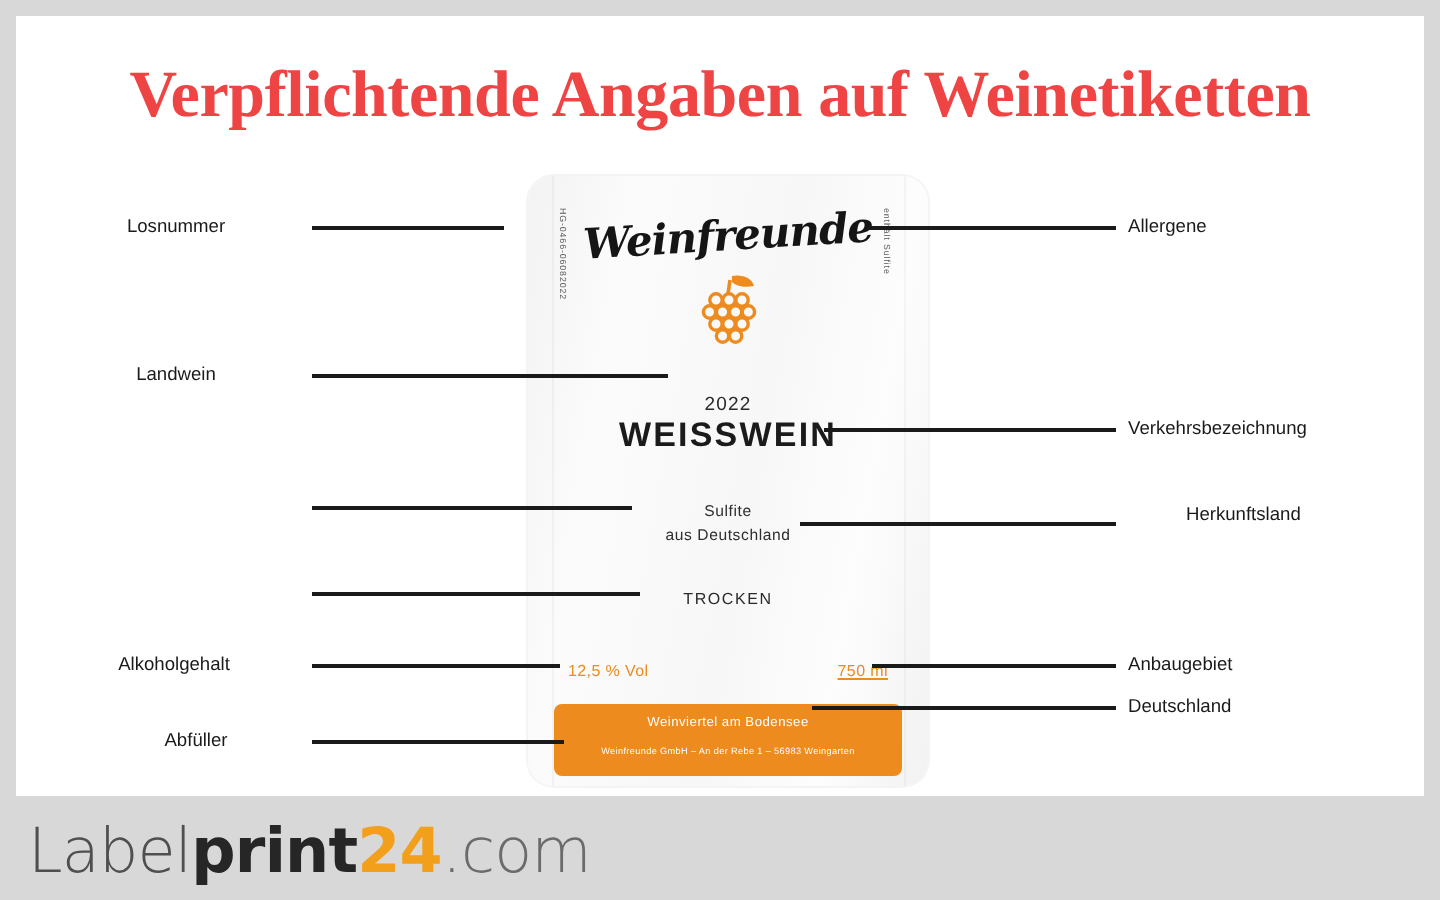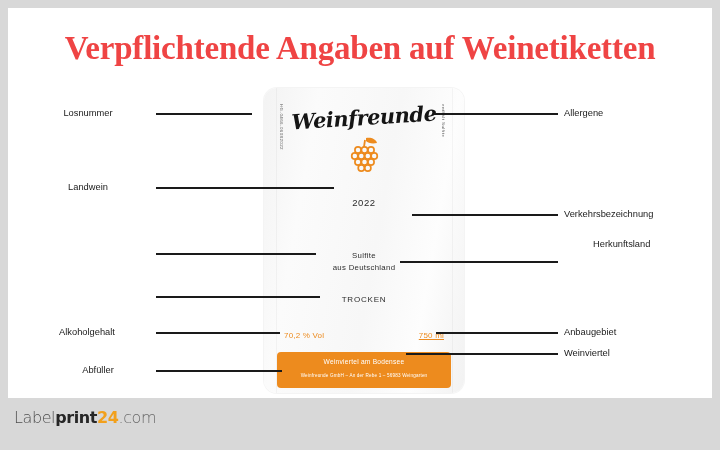--- a/index.html
+++ b/index.html
@@ -196,21 +196,21 @@
     left: 0;
     top: 398px;
     width: 720px;
     height: 52px;
     background: #d8d8d8;
   }
   #footer-logo {
     position: absolute;
     left: 14px;
     top: 10px;
-    font-size: 16px;
+    font-size: 31px;
     letter-spacing: -0.4px;
     font-family: "DejaVu Sans", sans-serif;
   }
   #fl-label { color: #4f4f4f; font-weight: 300; }
   #fl-print { color: #262626; font-weight: bold; }
   #fl-24    { color: #f2a01c; font-weight: bold; }
   #fl-com   { color: #6b6b6b; font-weight: 300; }
 </style>
 </head>
 <body>
@@ -245,25 +245,26 @@
           <circle cx="27.2" cy="20" r="3.1"></circle>
           <circle cx="11" cy="26" r="3.1"></circle>
           <circle cx="17.5" cy="26" r="3.1"></circle>
           <circle cx="24" cy="26" r="3.1"></circle>
           <circle cx="14.3" cy="32" r="3.1"></circle>
           <circle cx="20.8" cy="32" r="3.1"></circle>
         </g>
       </svg>
 
       <div class="lbl-row" id="vintage">2022</div>
+      <div class="lbl-row" id="wine-type">WEISSWEIN</div>
       <div class="lbl-row" id="quality-1">Sulfite</div>
       <div class="lbl-row" id="quality-2">aus Deutschland</div>
       <div class="lbl-row" id="residual">TROCKEN</div>
 
-      <div id="abv">70,2 % Vol</div>
+      <div id="abv">12,5 % Vol</div>
       <div id="volume">750 ml</div>
 
       <div id="orange-band">
         <div id="region">Weinviertel am Bodensee</div>
         <div id="bottler">Weinfreunde GmbH – An der Rebe 1 – 56983 Weingarten</div>
       </div>
     </div>
 
     <div class="callout left" style="left:20px;  top:100px; width:120px;">Losnummer</div>
     <div class="leader" style="left:148px; top:105px; width:96px;"></div>
@@ -281,27 +282,27 @@
     <div class="callout left" style="left:40px;  top:357px; width:100px;">Abfüller</div>
     <div class="leader" style="left:148px; top:362px; width:126px;"></div>
 
     <div class="leader" style="left:426px; top:105px; width:124px;"></div>
     <div class="callout right" style="left:556px; top:100px;">Allergene</div>
 
     <div class="leader" style="left:404px; top:206px; width:146px;"></div>
     <div class="callout right" style="left:556px; top:201px;">Verkehrsbezeichnung</div>
 
     <div class="leader" style="left:392px; top:253px; width:158px;"></div>
-    <div class="callout right" style="left:556px; top:231px;padding-left:29px;">Herkunftsland</div>
+    <div class="callout right" style="left:556px; top:244px;padding-left:29px;">Herkunftsland</div>
 
     <div class="leader" style="left:428px; top:324px; width:122px;"></div>
     <div class="callout right" style="left:556px; top:319px;">Anbaugebiet</div>
 
     <div class="leader" style="left:398px; top:345px; width:152px;"></div>
-    <div class="callout right" style="left:556px; top:340px;">Weinviertel</div>
+    <div class="callout right" style="left:556px; top:340px;">Deutschland</div>
 
   </div>
 
   <div id="footer">
     <div id="footer-logo"><span id="fl-label">Label</span><span id="fl-print">print</span><span id="fl-24">24</span><span id="fl-com">.com</span></div>
   </div>
 
 </div>
 
 </body></html>

